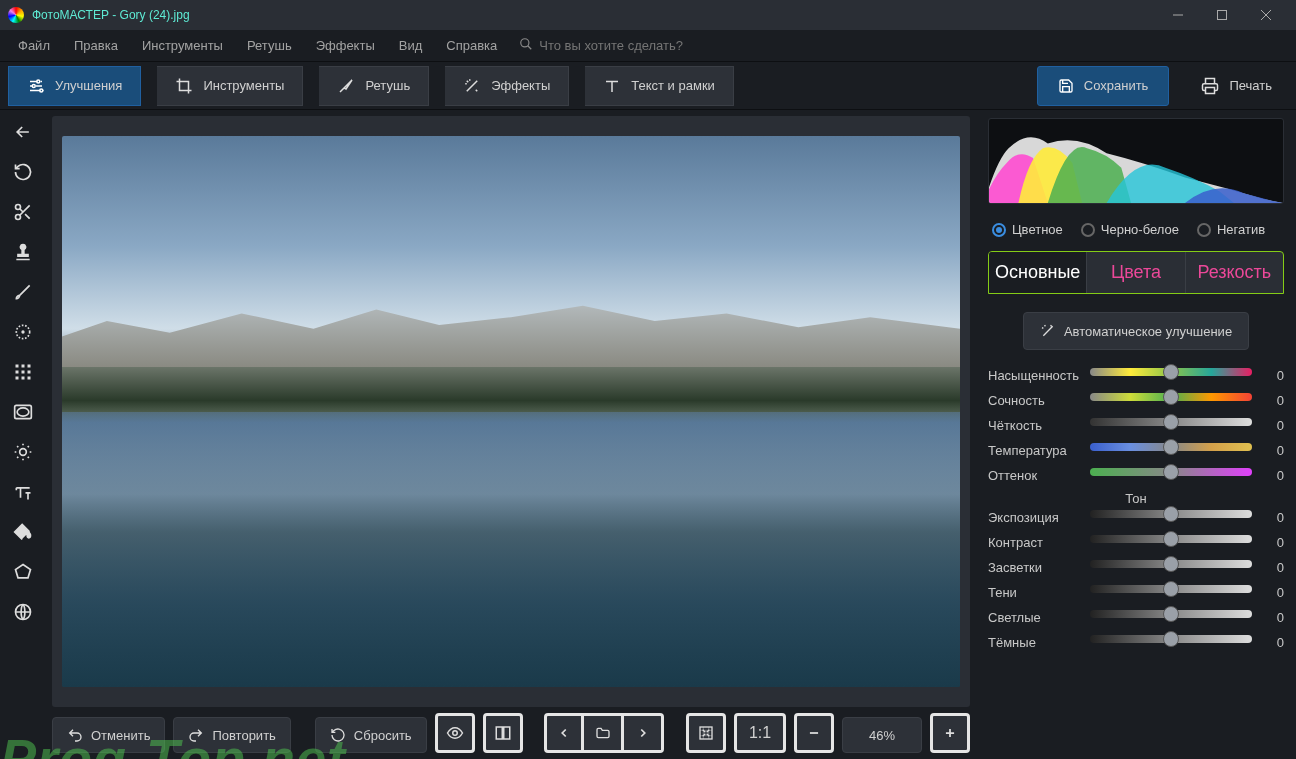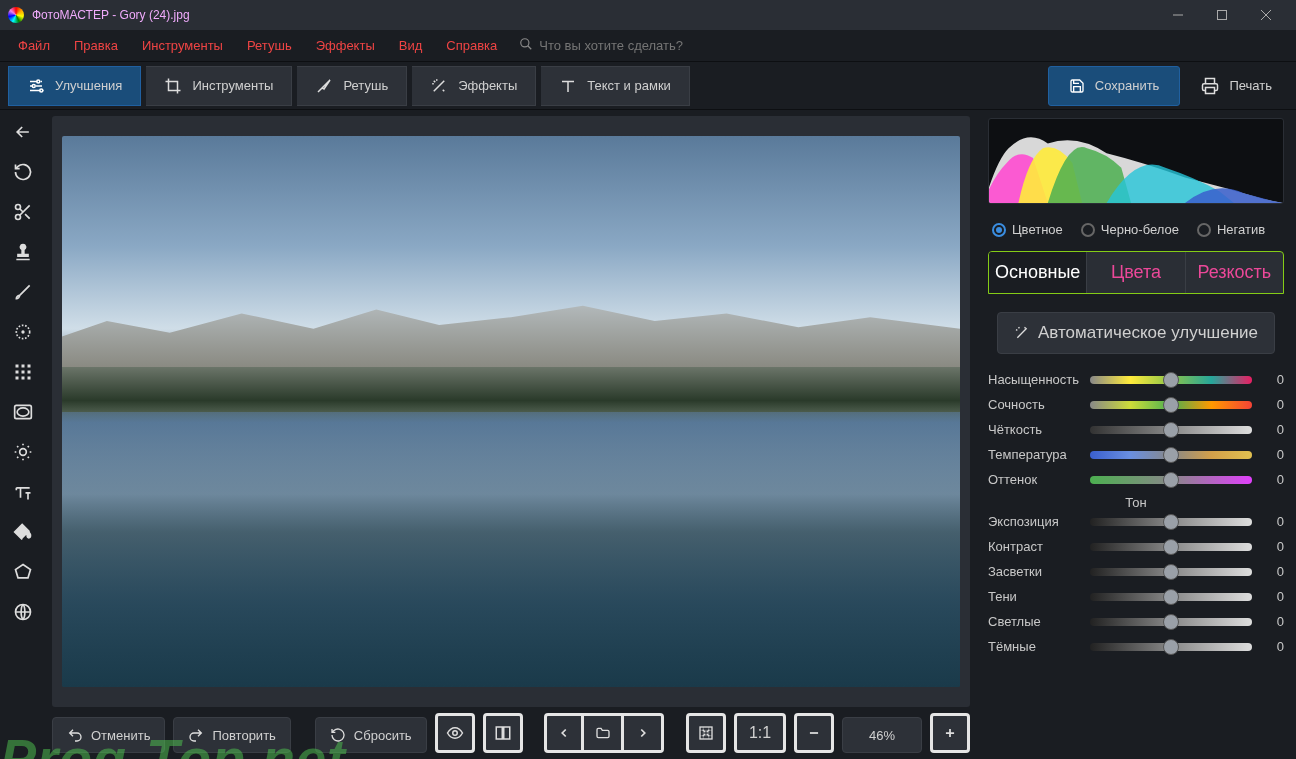--- a/index.html
+++ b/index.html
@@ -1,32 +1,32 @@
 <!DOCTYPE html>
 <html><head>
 <meta charset="utf-8">
 <style>
 * { margin:0; padding:0; box-sizing:border-box; font-family:"Segoe UI",Arial,sans-serif; user-select:none; }
 body { background:#1e2226; color:#d0d0d0; width:1296px; height:759px; overflow:hidden; position:relative; }
 
 
-.titlebar { height:30px; background:#2a2e35; display:flex; align-items:center; padding:0 8px; font-size:12px; color:#f0abfc; }
+.titlebar { height:30px; background:#2a2e35; display:flex; align-items:center; padding:0 8px; font-size:12px; color:#5eead4; }
 .titlebar .logo { width:16px; height:16px; margin-right:8px; border-radius:50%; background:conic-gradient(red,orange,yellow,green,cyan,blue,violet,red); }
 .titlebar .title { flex:1; }
 .titlebar .winbtn { width:44px; height:30px; display:flex; align-items:center; justify-content:center; color:#888; }
 
 
 .menubar { height:32px; background:#1a1d22; display:flex; align-items:center; padding:0 8px; font-size:13px; gap:4px; border-bottom:1px solid #0d0f12; }
-.menuitem { padding:4px 10px; color:#ef4444; cursor:pointer; }
+.menuitem { padding:4px 10px; color:#a3a3a3; cursor:pointer; }
 .searchwrap { display:flex; align-items:center; margin-left:8px; }
 .searchicon { color:#888; margin-right:6px; }
 .searchin { background:transparent; border:none; color:#f97316; font-size:13px; width:240px; outline:none; }
 
 
-.tabbar { height:48px; background:#1a1d22; display:flex; align-items:center; padding:0 8px; gap:5px; border-bottom:1px solid #0d0f12; }
+.tabbar { height:48px; background:#1a1d22; display:flex; align-items:center; padding:0 8px; gap:16px; border-bottom:1px solid #0d0f12; }
 .tab { height:40px; padding:0 18px; display:flex; align-items:center; gap:10px; color:#d0d0d0; font-size:13px; background:#2d3138; border:1px solid #3a3e45; cursor:pointer; }
 .tab + .tab { border-left:none; }
 .tab.active { background:#1a4d7a; border-color:#2060a0; }
 .tab svg, .tab .ico { width:18px; height:18px; }
 .tabbar .spacer { flex:1; }
 .savebtn { height:40px; padding:0 20px; background:#1a4d7a; display:flex; align-items:center; gap:10px; font-size:13px; cursor:pointer; border-radius:3px; border:1px solid #2060a0;}
 .printbtn { height:40px; padding:0 16px; display:flex; align-items:center; gap:10px; font-size:13px; cursor:pointer; }
 
 
 .main { display:flex; height:calc(759px - 30px - 32px - 48px); }
@@ -69,24 +69,24 @@
 .rdot { width:14px; height:14px; border-radius:50%; border:2px solid #666; display:inline-block; position:relative;}
 .rdot.on{border-color:#3a8de0;}
 .rdot.on::after{content:"";position:absolute;inset:2px;border-radius:50%;background:#3a8de0;}
 
 .ptabs { display:flex; background:#2a2e35; border-radius:4px 4px 0 0; overflow:hidden; font-size:18px; border:1px solid #84cc16;}
 .ptab { flex:1; padding:10px 0; text-align:center; cursor:pointer; color:#ec4899;}
 .ptab.active { background:#1a1d22; color:#fff; }
 .ptab + .ptab { border-left:1px solid #3a3e45; }
 
 .autobox { padding:18px 0; display:flex; justify-content:center; }
-.autobtn { background:#2d3138; border:1px solid #3a3e45; border-radius:4px; padding:10px 16px; display:flex; align-items:center; gap:8px; font-size:17px; cursor:pointer;}
+.autobtn { background:#2d3138; border:1px solid #3a3e45; border-radius:4px; padding:10px 16px; display:flex; align-items:center; gap:8px; font-size:13px; cursor:pointer;}
 
 .sliders { display:flex; flex-direction:column; gap:10px; font-size:13px; }
-.srow { display:flex; align-items:center; gap:8px; }
+.srow { display:flex; gap:8px; }
 .slabel { width:94px; color:#c8c8c8; text-align:left; }
 .strack { flex:1; height:8px; border-radius:4px; position:relative; cursor:pointer; }
 .sthumb { position:absolute; top:-4px; width:16px; height:16px; border-radius:50%; background:#9aa0a8; border:1px solid #555; left:50%; transform:translateX(-50%);}
 .sval { width:24px; text-align:right; color:#c8c8c8;}
 .tonehead { text-align:center; padding:8px 0 4px 0; color:#c8c8c8; font-size:13px;}
 .g-sat{background:linear-gradient(to right,#888,#ffeb3b,#8bc34a,#26a69a,#e91e63);}
 .g-vib{background:linear-gradient(to right,#888,#cddc39,#4caf50,#ff9800,#f44336);}
 .g-sharp{background:linear-gradient(to right,#333,#888,#ddd);}
 .g-temp{background:linear-gradient(to right,#3a5fcd,#6a8fe0,#888,#d4a04a,#e0c050);}
 .g-tint{background:linear-gradient(to right,#4caf50,#888,#e040fb);}

